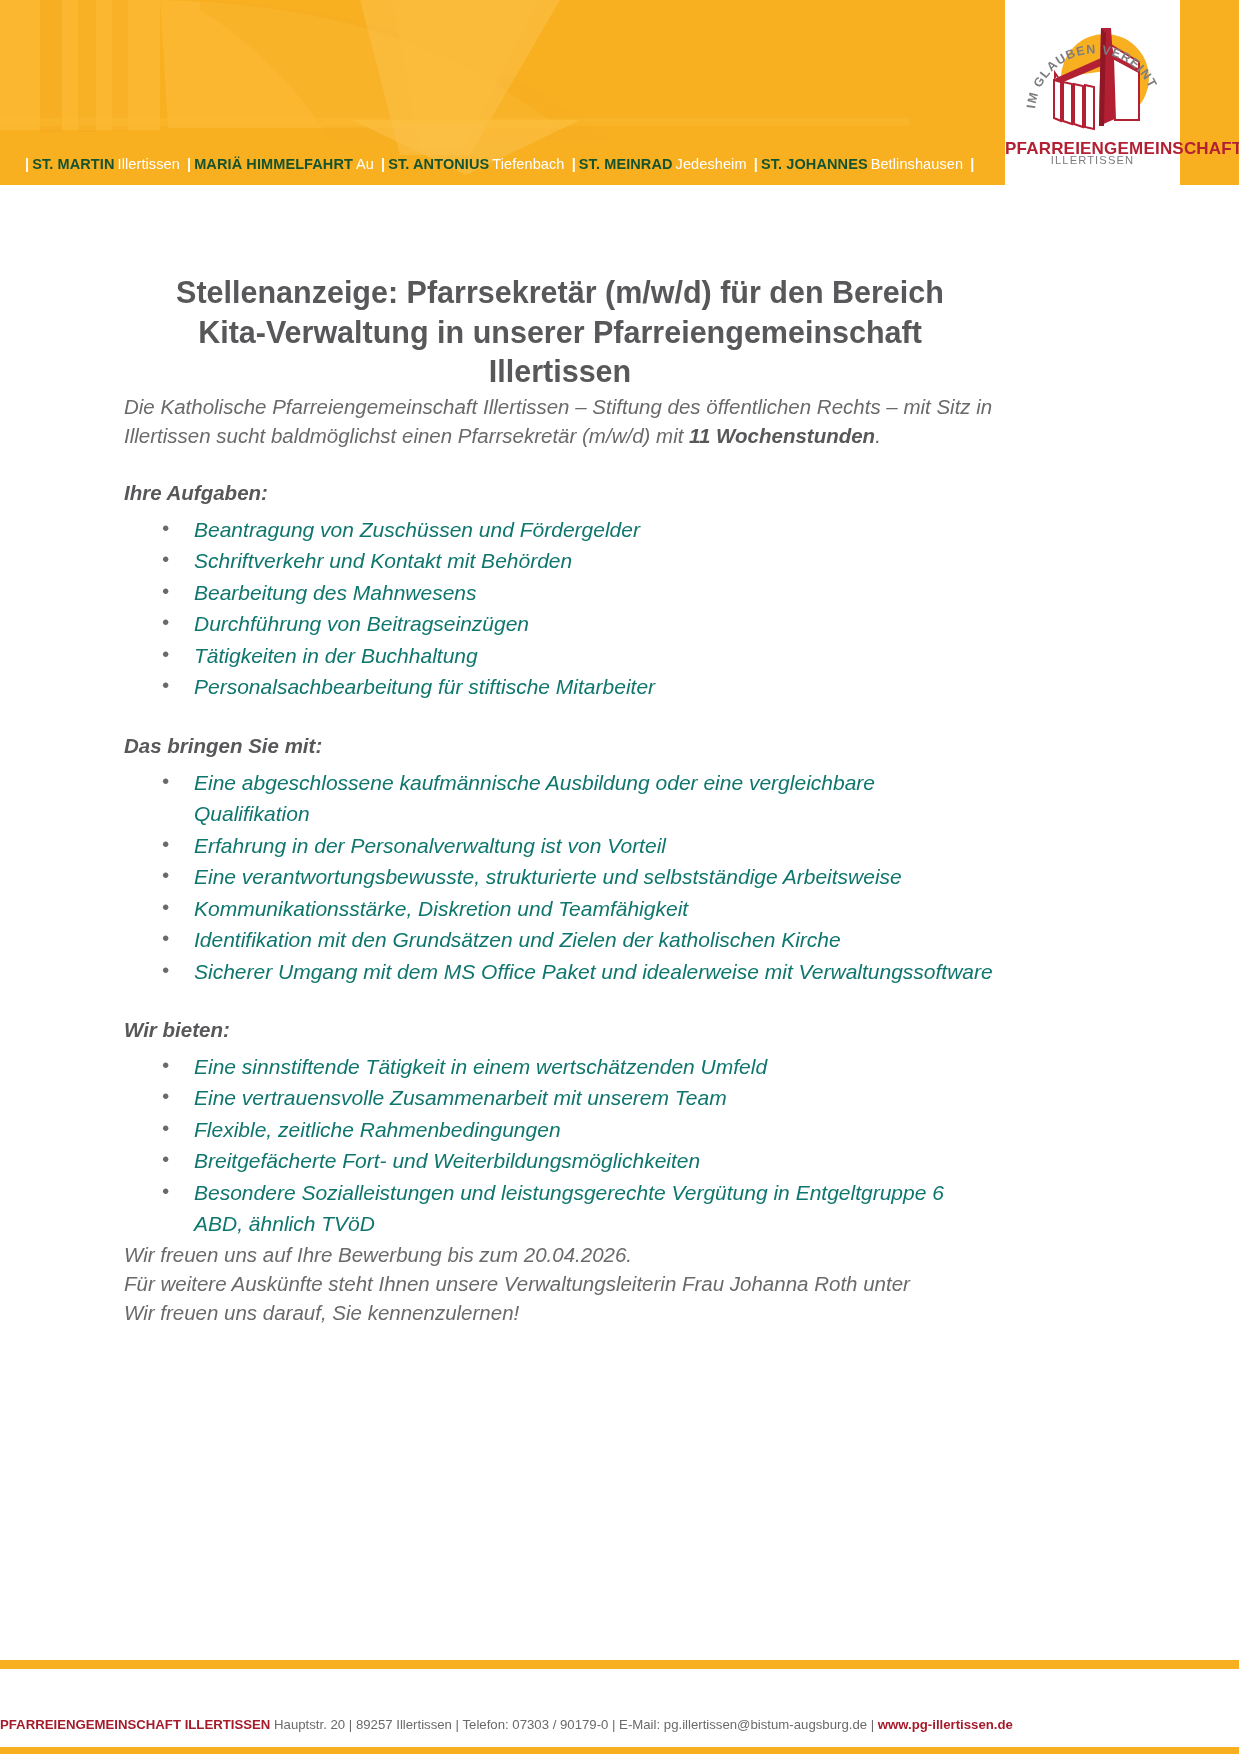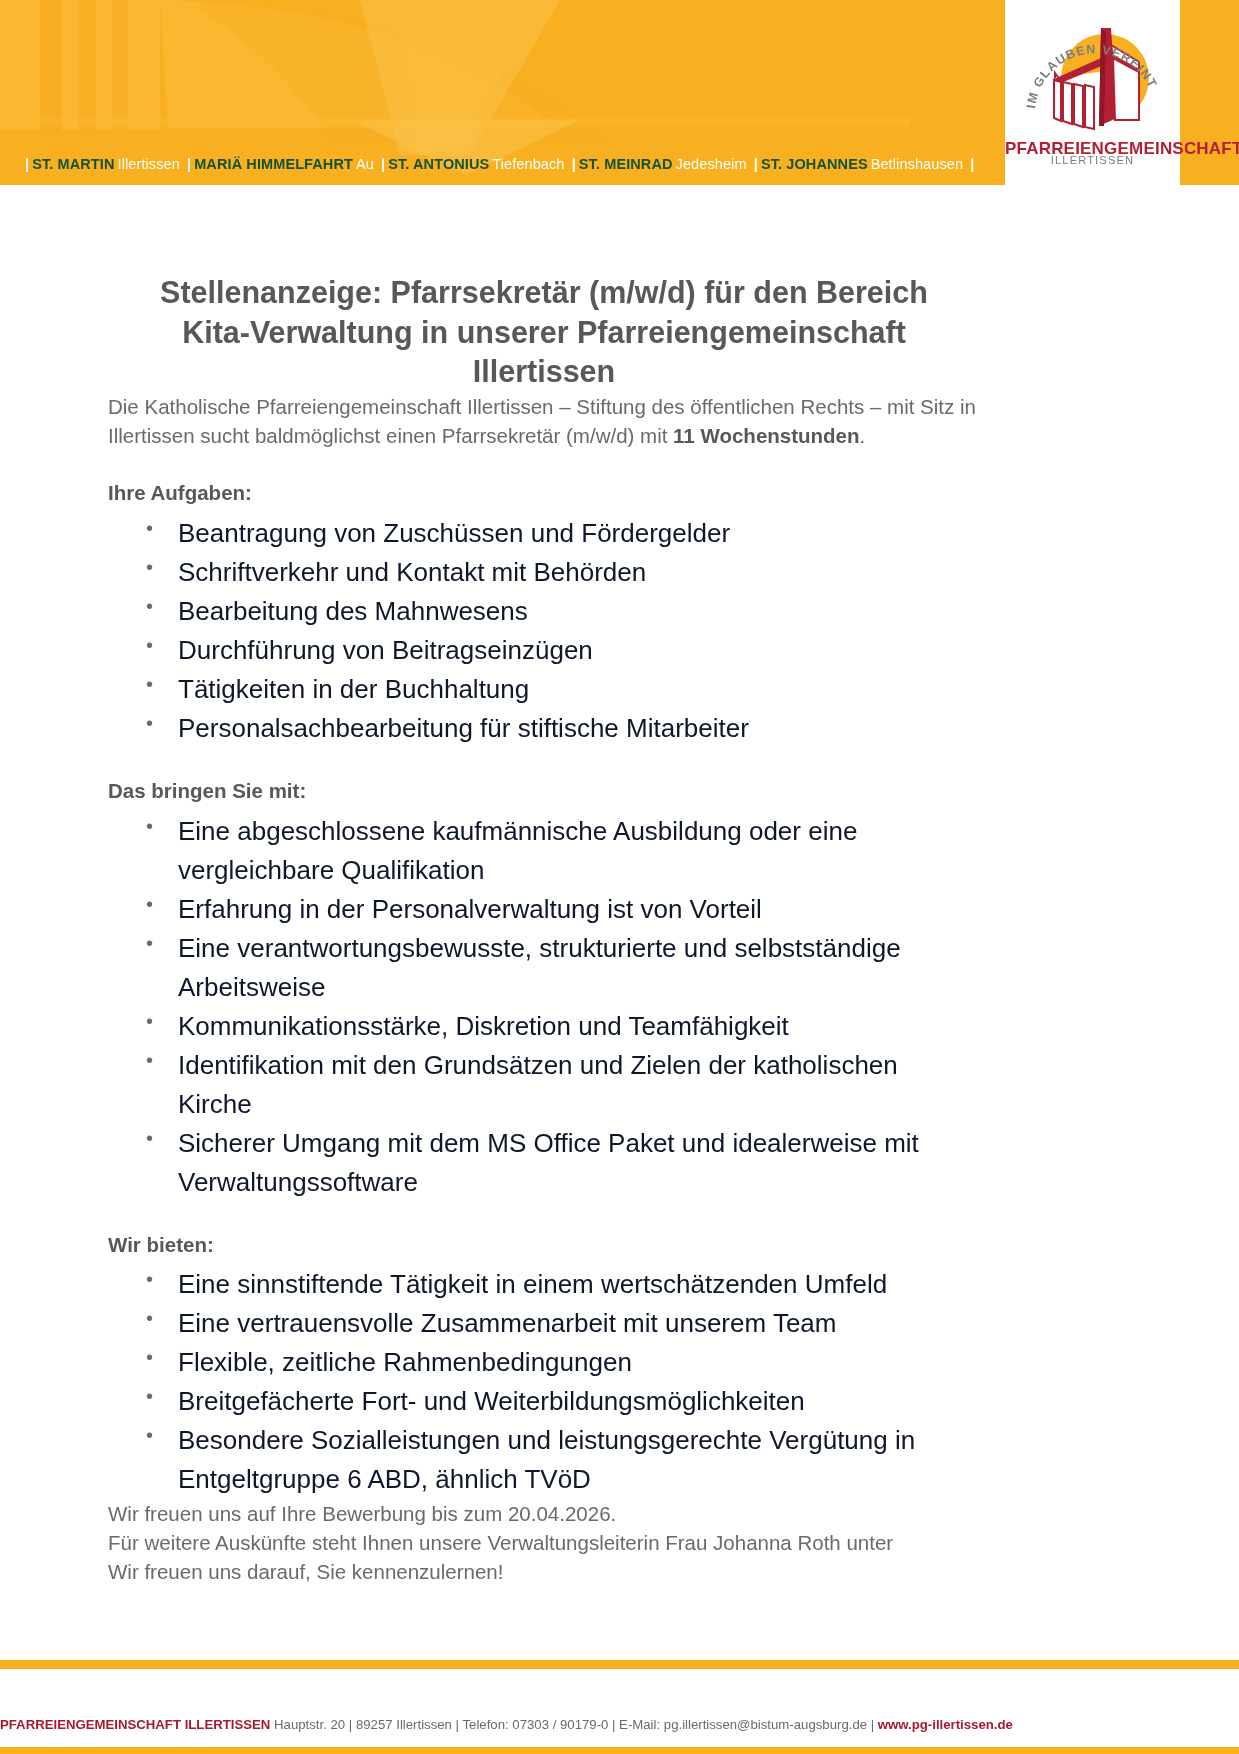--- a/index.html
+++ b/index.html
@@ -94,35 +94,36 @@
     color: #7d7d80;
     font-size: 11.2px;
     font-weight: normal;
     letter-spacing: 1.1px;
   }
 
   
   .content {
     position: absolute;
     top: 185px;
-    left: 0;
+    left: 16px;
     width: 1088px;
   }
   .title {
     margin: 0;
     padding: 88px 140px 0 140px;
     text-align: center;
     font-size: 30.5px;
     font-weight: bold;
     line-height: 1.3;
     color: #58585a;
   }
 
   .body-col {
     padding: 0 110px 0 108px;
+    font-style: italic;
   }
 
   p.para {
     margin: 0;
     font-size: 20.5px;
     line-height: 1.42;
     color: #6a6a6c;
   }
   .intro { margin-top: 66px; }
 
@@ -135,23 +136,23 @@
   }
 
   ul.bullets {
     list-style: none;
     margin: 6px 0 0 0;
     padding: 0;
   }
   ul.bullets li {
     position: relative;
     padding-left: 70px;
-    font-size: 26px;
+    font-size: 21px;
     line-height: 1.5;
-    color: #0f172a;
+    color: #0f766e;
   }
   ul.bullets li::before {
     content: "\2022";
     position: absolute;
     left: 38px;
     top: -1px;
     font-size: 20px;
     color: #6a6a6c;
   }
 

